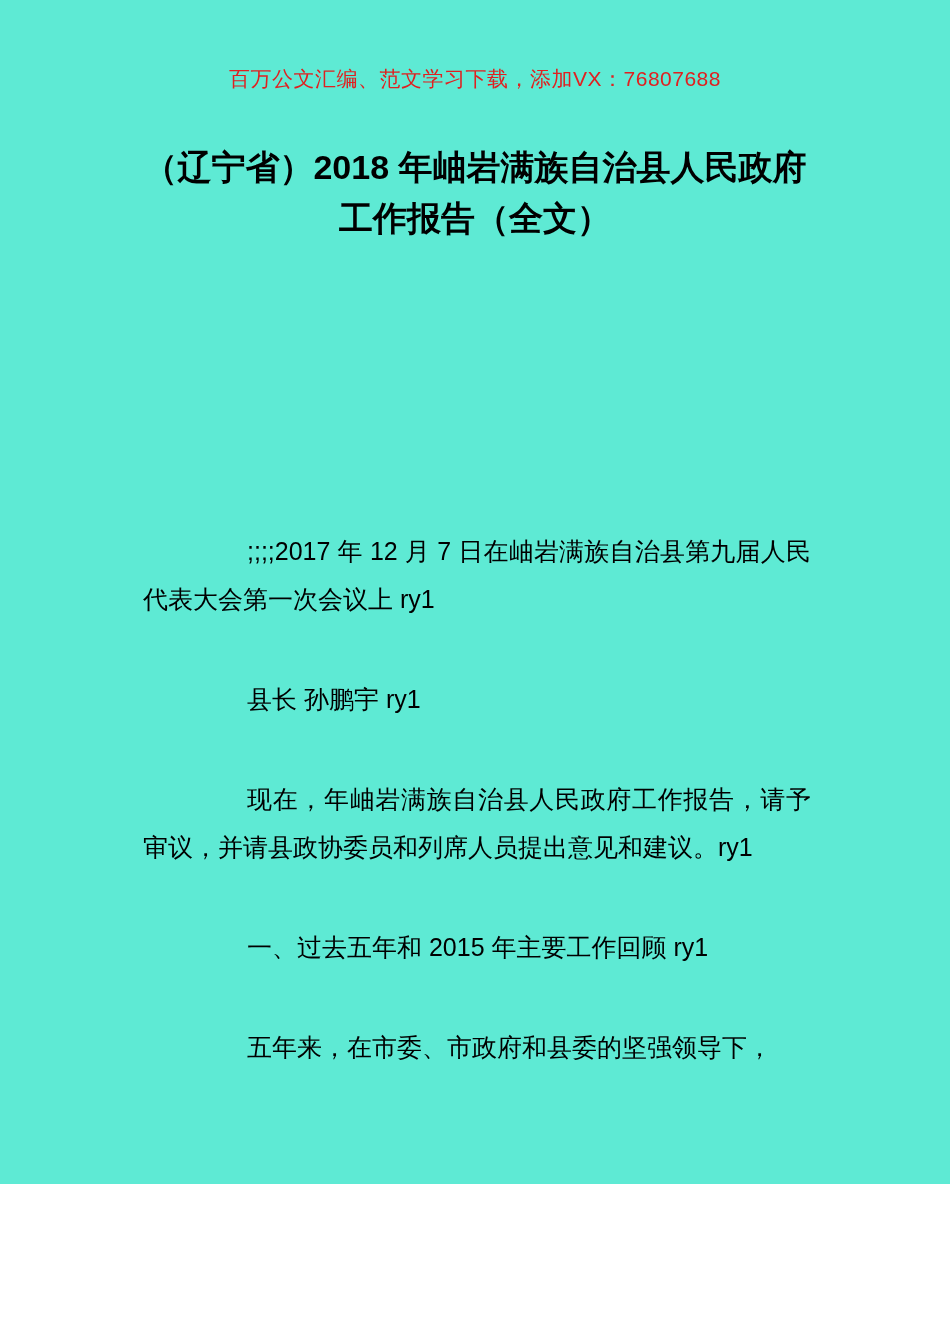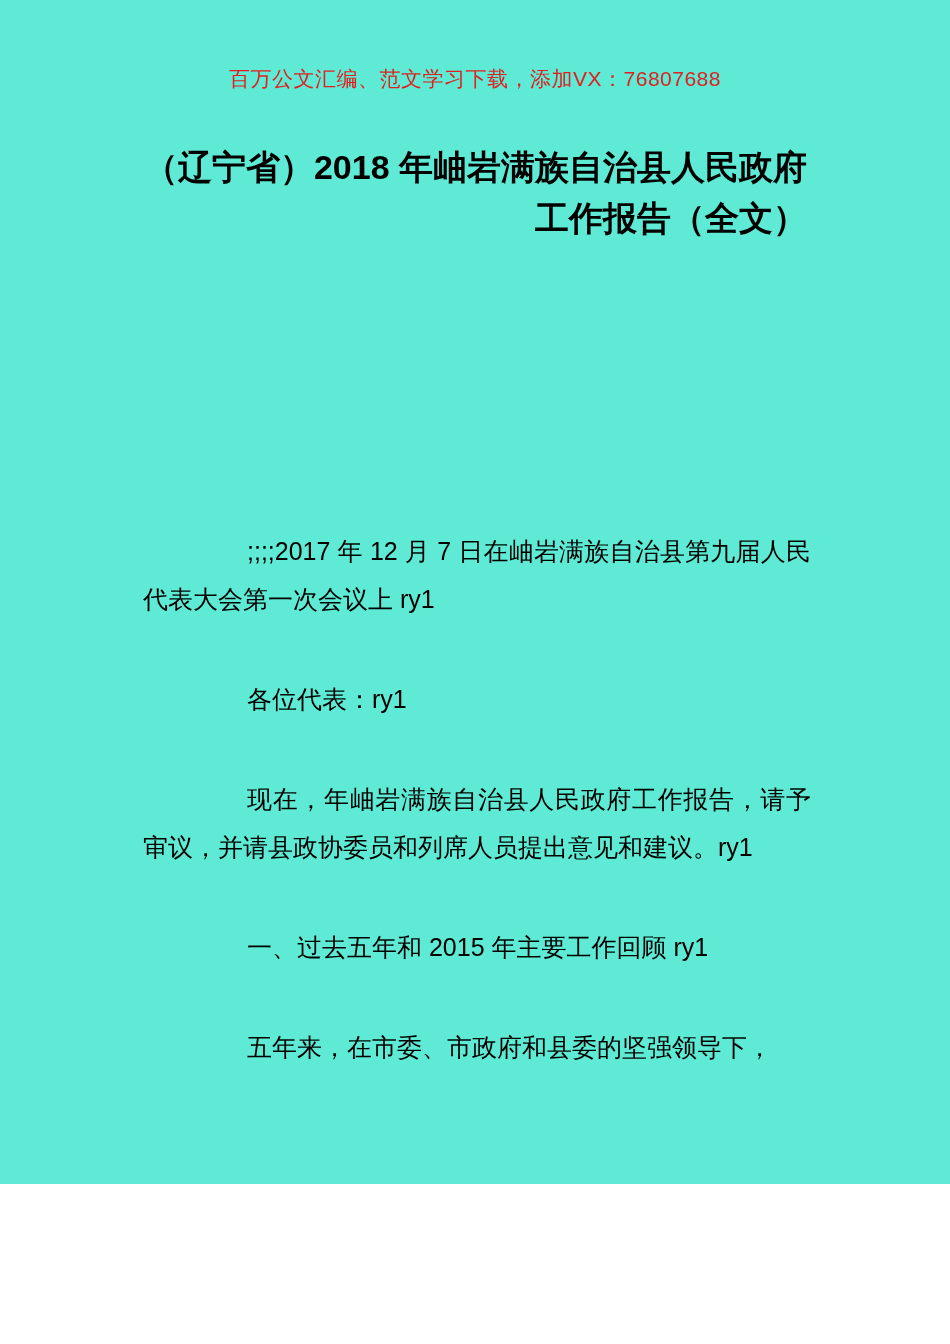--- a/index.html
+++ b/index.html
@@ -26,21 +26,21 @@
     line-height: 26px;
     color: #e02020;
     font-weight: 400;
     letter-spacing: 0.5px;
   }
   .doc-title {
     position: absolute;
     top: 142px;
     left: 143px;
     width: 664px;
-    text-align: right;
+    text-align: center;
     font-size: 34px;
     line-height: 51px;
     font-weight: 700;
   }
   .doc-body {
     position: absolute;
     top: 527px;
     left: 143px;
     width: 668px;
     font-size: 25px;
@@ -58,19 +58,19 @@
 <body>
 
 <div class="page">
 
   <div class="promo-banner" style="color: rgb(224, 32, 32);">百万公文汇编、范文学习下载，添加VX：76807688</div>
 
   <div class="doc-title">（辽宁省）2018 年岫岩满族自治县人民政府工作报告（全文）</div>
 
   <div class="doc-body">
     <p>;;;;2017 年 12 月 7 日在岫岩满族自治县第九届人民代表大会第一次会议上 ry1</p>
-    <p>各位代表：ry1</p>
+    <p>县长 孙鹏宇 ry1</p>
     <p>现在，年岫岩满族自治县人民政府工作报告，请予审议，并请县政协委员和列席人员提出意见和建议。ry1</p>
     <p>一、过去五年和 2015 年主要工作回顾 ry1</p>
     <p>五年来，在市委、市政府和县委的坚强领导下，</p>
   </div>
 
 </div>
 
 </body></html>

